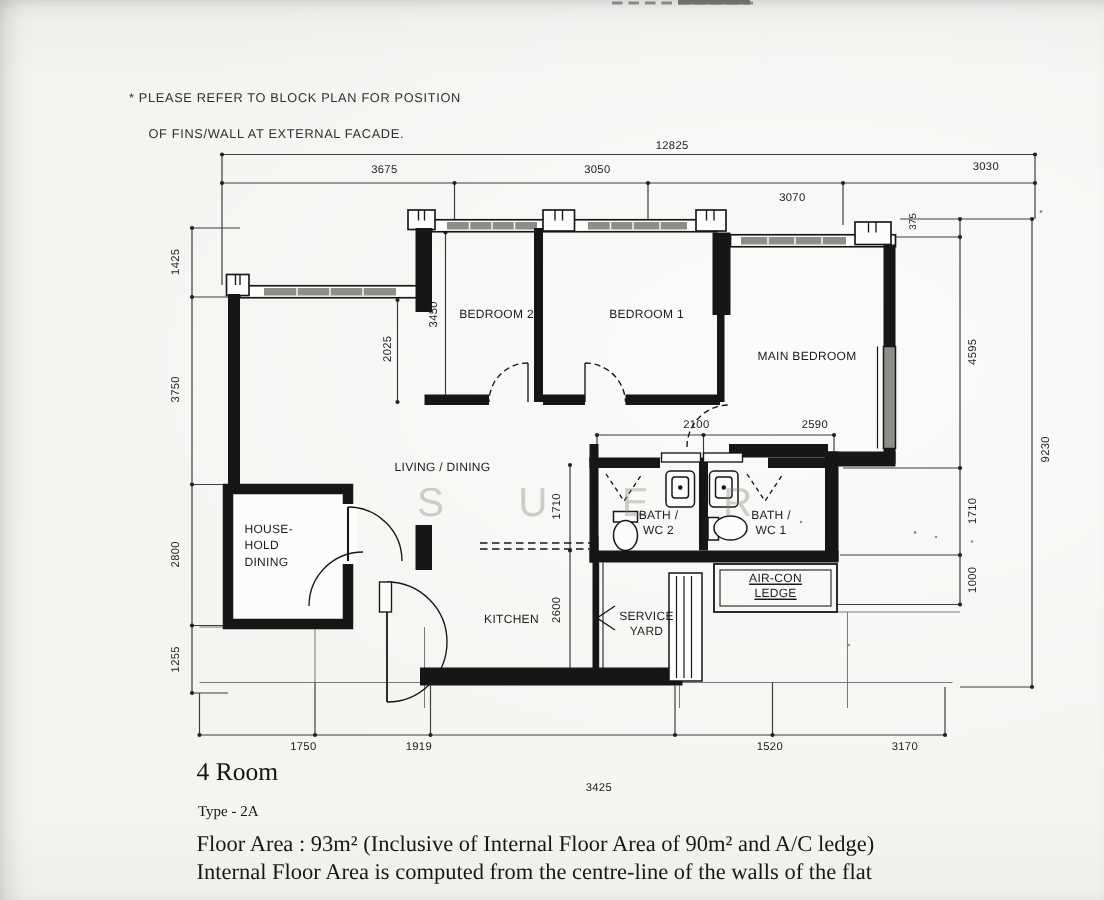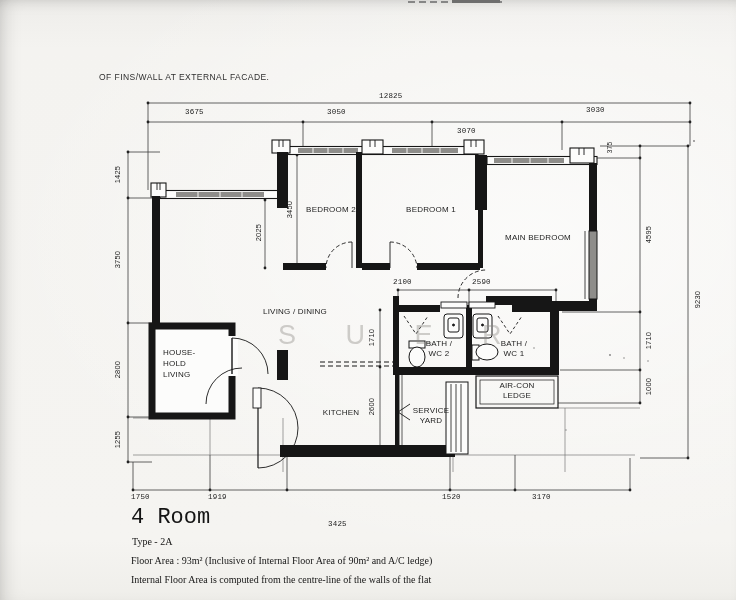--- a/index.html
+++ b/index.html
@@ -8,30 +8,30 @@
     background:
       radial-gradient(120% 90% at 72% 40%, rgba(255,255,255,.65) 0%, rgba(255,255,255,0) 60%),
       linear-gradient(180deg,#eeedea 0%,#f4f3f0 8%,#f5f4f1 90%,#efeeea 100%);
     font-family:"Liberation Sans",sans-serif;
     box-shadow:inset 14px 0 22px -16px rgba(0,0,0,.25), inset 0 10px 18px -14px rgba(0,0,0,.25);
   }
   .plan-svg{position:absolute;left:0;top:0;}
   .lbl{position:absolute;color:#1c1c1c;font-size:8px;letter-spacing:.2px;line-height:10px;
        white-space:pre-line;text-align:center;}
   .lbl.left{text-align:left;}
-  .dim{position:absolute;color:#222;font-size:7.5px;width:80px;text-align:left;letter-spacing:.2px;font-family:Liberation Mono, monospace;}
+  .dim{position:absolute;color:#222;font-size:7.5px;width:80px;text-align:right;letter-spacing:.2px;}
   .dimv{position:absolute;color:#222;font-size:7.5px;width:40px;text-align:center;letter-spacing:.2px;
         transform:rotate(-90deg);transform-origin:center;}
   .dimv.tiny{font-size:6.5px;}
   .note{position:absolute;color:#2e2e2e;font-size:8.5px;letter-spacing:.45px;}
   .watermark{position:absolute;color:rgba(135,132,126,.38);font-size:27px;letter-spacing:21px;
              font-family:"Liberation Sans",sans-serif;}
-  .tb-title{position:absolute;color:#141414;font-size:22px;font-family:Liberation Mono, monospace;}
+  .tb-title{position:absolute;color:#141414;font-size:17px;font-family:Liberation Serif, serif;}
   .tb-type{position:absolute;color:#141414;font-size:10px;font-family:"Liberation Serif",serif;}
-  .tb-line{position:absolute;color:#161616;font-size:10px;font-family:"Liberation Serif",serif;}
+  .tb-line{position:absolute;color:#161616;font-size:15px;font-family:"Liberation Serif",serif;}
 </style>
 </head>
 <body>
 
 <div class="page">
 
   <svg class="plan-svg" width="736" height="600" viewBox="0 0 736 600">
 
     <g opacity="0.75">
       <line x1="408" y1="2" x2="502" y2="2" stroke="#6a6a6a" stroke-width="2" stroke-dasharray="7 4"></line>
@@ -259,39 +259,40 @@
       <rect x="446" y="382" width="22" height="72" fill="#fcfcfb" stroke-width="1"></rect>
       <line x1="451" y1="384" x2="451" y2="452" stroke-width="0.8"></line>
       <line x1="456" y1="384" x2="456" y2="452" stroke-width="0.8"></line>
       <line x1="461" y1="384" x2="461" y2="452" stroke-width="0.8"></line>
       <rect x="476" y="376" width="82" height="32" stroke-width="1.2"></rect>
       <rect x="480" y="380" width="74" height="24" stroke-width="0.7"></rect>
       <path d="M410,404 L398,412 L410,420" stroke-width="0.9"></path>
     </g>
   </svg>
 
-  <div class="note" style="left:99px;top:72px;text-align:right;">OF FINS/WALL AT EXTERNAL FACADE.</div>
+  <div class="note" style="left:86px;top:60px;">* PLEASE REFER TO BLOCK PLAN FOR POSITION</div>
+  <div class="note" style="left:99px;top:84px;text-align:right;">OF FINS/WALL AT EXTERNAL FACADE.</div>
 
   <div class="watermark" style="left:278px;top:320px;">S U E R</div>
 
   <div class="lbl" style="left:291px;top:205px;width:80px;">BEDROOM 2</div>
   <div class="lbl" style="left:391px;top:205px;width:80px;">BEDROOM 1</div>
   <div class="lbl" style="left:488px;top:233px;width:100px;">MAIN BEDROOM</div>
   <div class="lbl" style="left:245px;top:307px;width:100px;">LIVING / DINING</div>
   <div class="lbl left" style="left:163px;top:347px;width:62px;line-height:11px;">HOUSE-
 HOLD
-LIVING</div>
+DINING</div>
   <div class="lbl" style="left:301px;top:408px;width:80px;">KITCHEN</div>
   <div class="lbl" style="left:401px;top:406px;width:60px;">SERVICE
 YARD</div>
   <div class="lbl" style="left:409px;top:339px;width:60px;">BATH /
 WC 2</div>
   <div class="lbl" style="left:484px;top:339px;width:60px;">BATH /
 WC 1</div>
-  <div class="lbl" style="left:477px;top:381px;width:80px;">AIR-CON
+  <div class="lbl" style="left:477px;top:381px;width:80px;text-decoration:underline;">AIR-CON
 LEDGE</div>
 
   <div class="dim" style="left:379px;top:92px;">12825</div>
   <div class="dim" style="left:185px;top:108px;">3675</div>
   <div class="dim" style="left:327px;top:108px;">3050</div>
   <div class="dim" style="left:457px;top:108px;margin-top:19px;">3070</div>
   <div class="dim" style="left:586px;top:106px;">3030</div>
 
   <div class="dimv" style="left:97px;top:170px;">1425</div>
   <div class="dimv" style="left:97px;top:255px;">3750</div>

